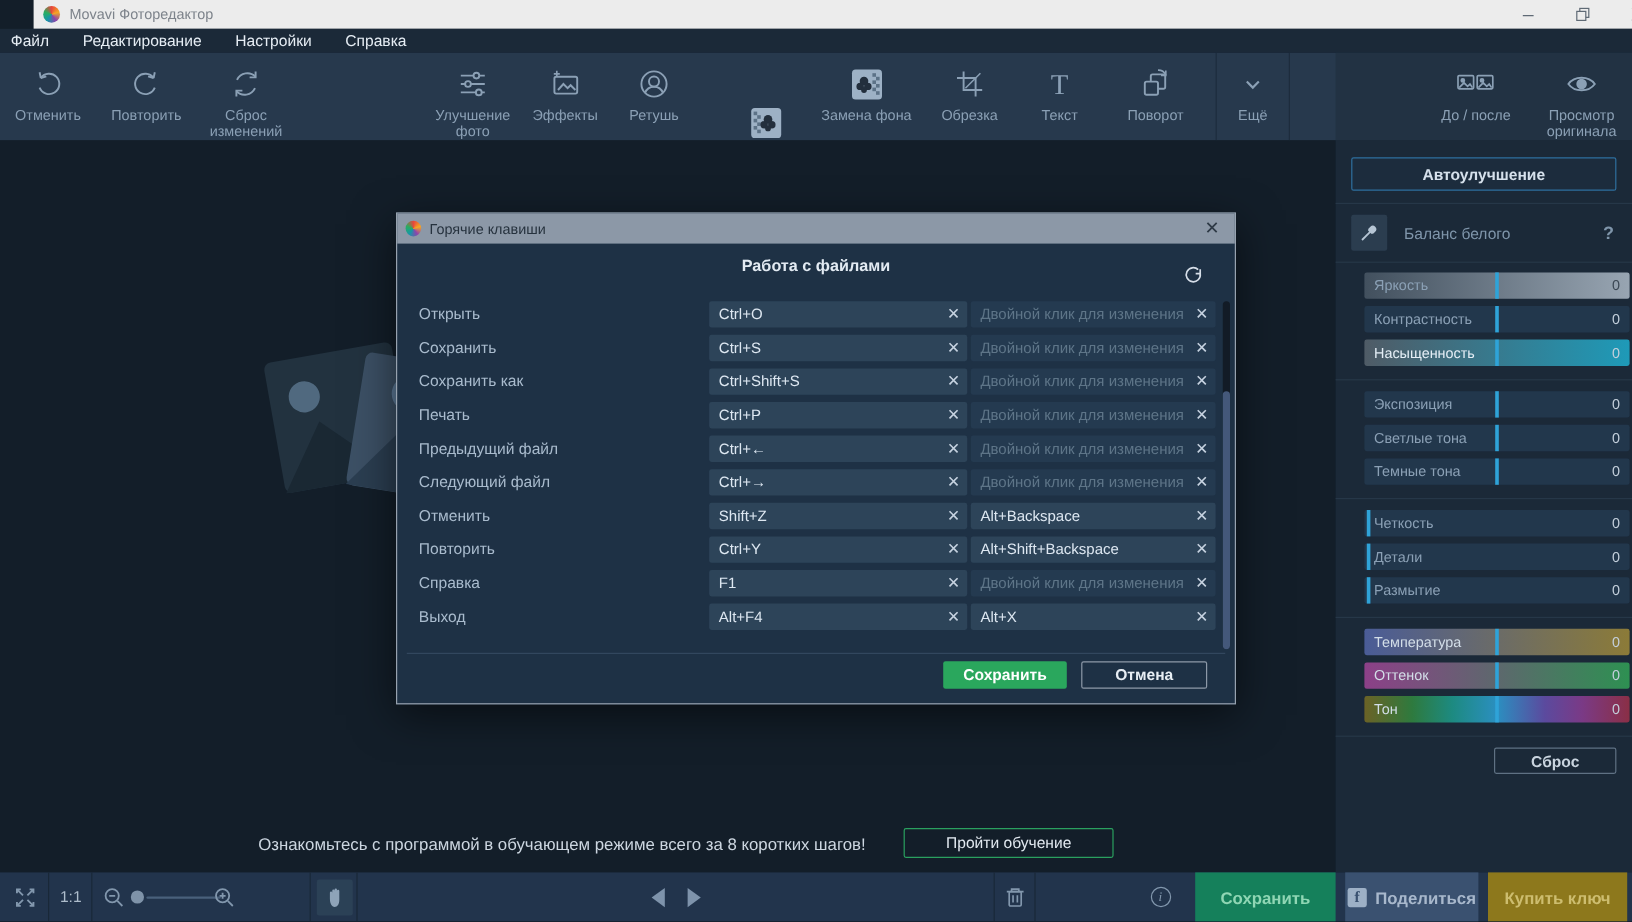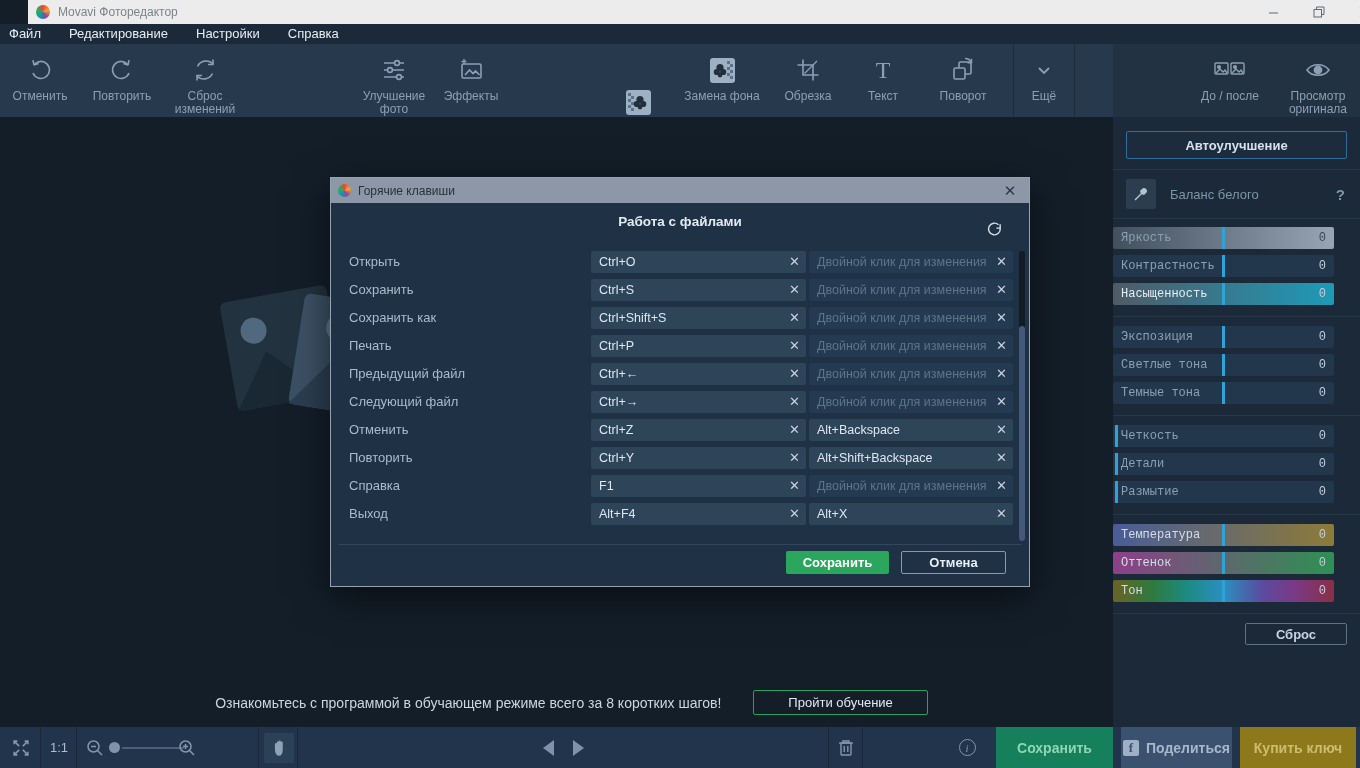--- a/index.html
+++ b/index.html
@@ -46,21 +46,21 @@
 
   
   .panel { position:absolute; left:1113px; top:117px; width:247px; height:610px; background:#1b2938; }
   .auto-btn { position:absolute; left:13px; top:14px; width:221px; height:28px; border:1px solid #2e6f9e; border-radius:2px; color:#d6e1ec; font-weight:bold; font-size:13px; display:flex; align-items:center; justify-content:center; background:rgba(40,70,95,.15); }
   .p-div { position:absolute; left:0; width:247px; height:1px; background:#263748; }
   .wb-row { position:absolute; left:13px; top:62px; width:221px; height:30px; display:flex; align-items:center; }
   .wb-iconbox { width:30px; height:30px; background:#2b3d4f; border-radius:2px; display:flex; align-items:center; justify-content:center; }
   .wb-label { color:#7f95aa; font-size:13px; margin-left:14px; }
   .wb-help { position:absolute; right:2px; color:#7f95aa; font-size:15px; font-weight:bold; }
 
-  .sl { position:absolute; left:0; width:221px; height:22px; background:#22374c; border-radius:2px;font-family:Liberation Mono, monospace; }
+  .sl { position:absolute; left:24px; width:221px; height:22px; background:#22374c; border-radius:2px; }
   .sl-label { position:absolute; left:8px; top:0; line-height:22px; font-size:12px; color:#8ba0b5; }
   .sl-value { position:absolute; right:8px; top:0; line-height:22px; font-size:12px; color:#c3cfdb; }
   .sl-handle { position:absolute; top:0; bottom:0; width:3px; background:#2fa3d8; }
   .h-center { left:calc(50% - 1.5px); }
   .h-left { left:2px; }
   .g-bright { background:linear-gradient(90deg,#42505e,#98a5b2); }
   .g-bright .sl-value { color:#3c4854; }
   .g-sat { background:linear-gradient(90deg,#4f5b66,#1e9ab8); }
   .g-sat .sl-label { color:#e4eef6; }
   .g-temp { background:linear-gradient(90deg,#4a5c97,#8c7b38); }
@@ -186,20 +186,30 @@
   <div class="tb-item" style="left:436px;width:70px;">
     <span class="tb-icon">
       <svg width="28" height="28" viewBox="0 0 28 28" fill="none" stroke="#8ba0b5" stroke-width="1.6">
           <rect x="5" y="8" width="19" height="14" rx="1.5"></rect>
           <path d="M8 19 l4.5-5 3.5 3.5 2.5-2.5 4 4"></path>
           <path d="M7 3 v5 M4.5 5.5 h5" stroke-width="1.4"></path>
         </svg>
     </span>
     <span class="tb-label">Эффекты</span>
   </div>
+  <div class="tb-item" style="left:508px;width:74px;">
+    <span class="tb-icon">
+      <svg width="28" height="28" viewBox="0 0 28 28" fill="none" stroke="#8ba0b5" stroke-width="1.6">
+          <circle cx="14" cy="14" r="10.5"></circle>
+          <circle cx="14" cy="12" r="4.2"></circle>
+          <path d="M6.5 21.5 a8 8 0 0 1 15 0"></path>
+        </svg>
+    </span>
+    <span class="tb-label">Ретушь</span>
+  </div>
   <div class="tb-item" style="left:594px;width:88px;margin-top:32px;">
     <span class="tb-icon">
       <svg width="27" height="27" viewBox="0 0 27 27">
           <rect x="1" y="1" width="25" height="25" rx="3" fill="#9db1c5"></rect>
           <g fill="#5c7287">
             <rect x="3" y="4" width="3" height="3"></rect>
             <rect x="6" y="7" width="3" height="3"></rect>
             <rect x="3" y="10" width="3" height="3"></rect>
             <rect x="6" y="13" width="3" height="3"></rect>
             <rect x="3" y="16" width="3" height="3"></rect>
@@ -551,21 +561,21 @@
       <span class="hk-x">✕</span>
     </div>
     <div class="hk-input hk-in2 ph">
       <span class="hk-val">Двойной клик для изменения</span>
       <span class="hk-x">✕</span>
     </div>
   </div>
   <div class="hk-row" style="top:241px;">
     <span class="hk-label">Отменить</span>
     <div class="hk-input hk-in1">
-      <span class="hk-val">Ctrl+Z</span>
+      <span class="hk-val">Shift+Z</span>
       <span class="hk-x">✕</span>
     </div>
     <div class="hk-input hk-in2">
       <span class="hk-val">Alt+Backspace</span>
       <span class="hk-x">✕</span>
     </div>
   </div>
   <div class="hk-row" style="top:269px;">
     <span class="hk-label">Повторить</span>
     <div class="hk-input hk-in1">

